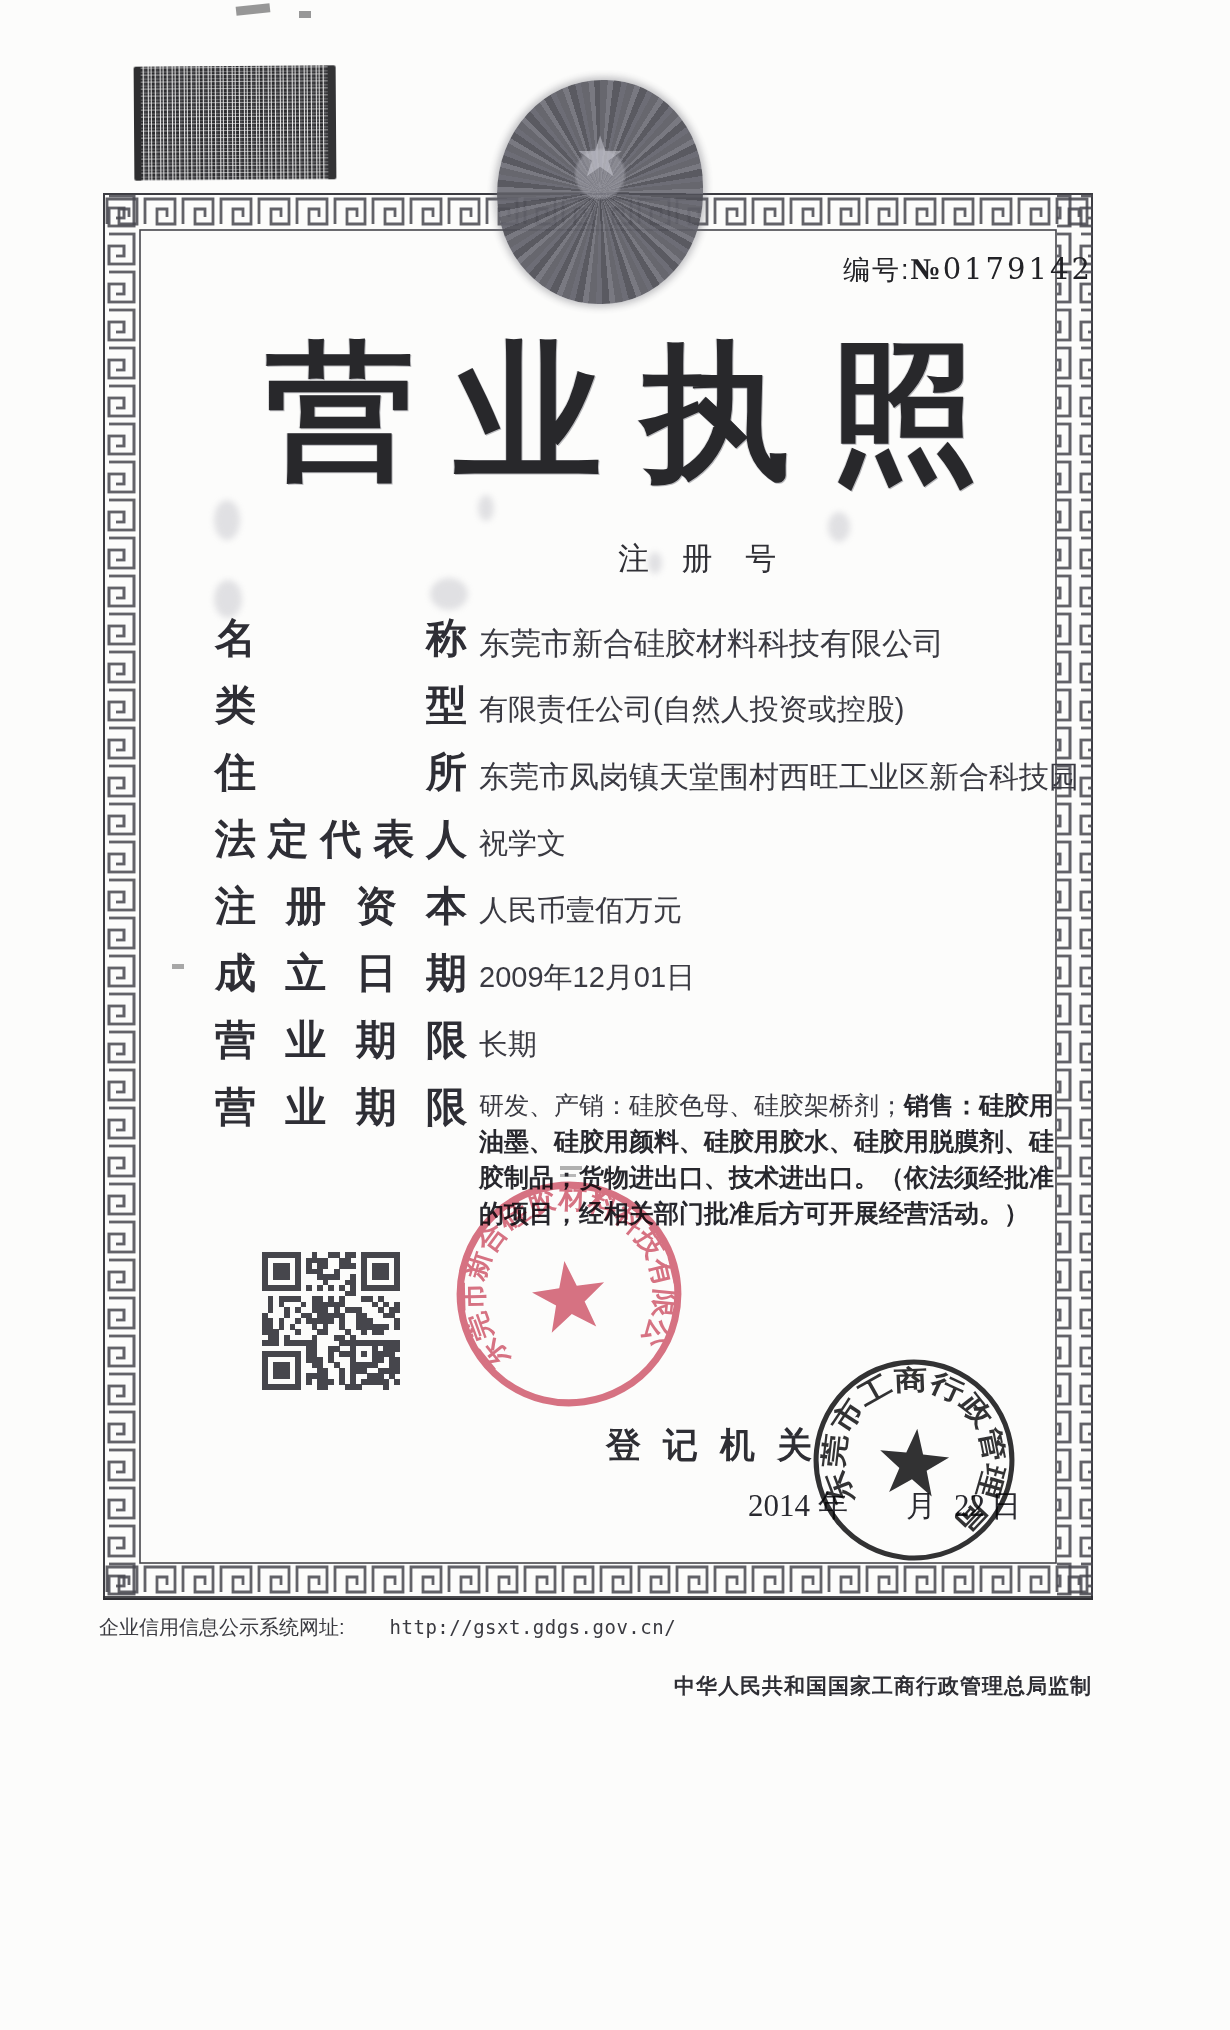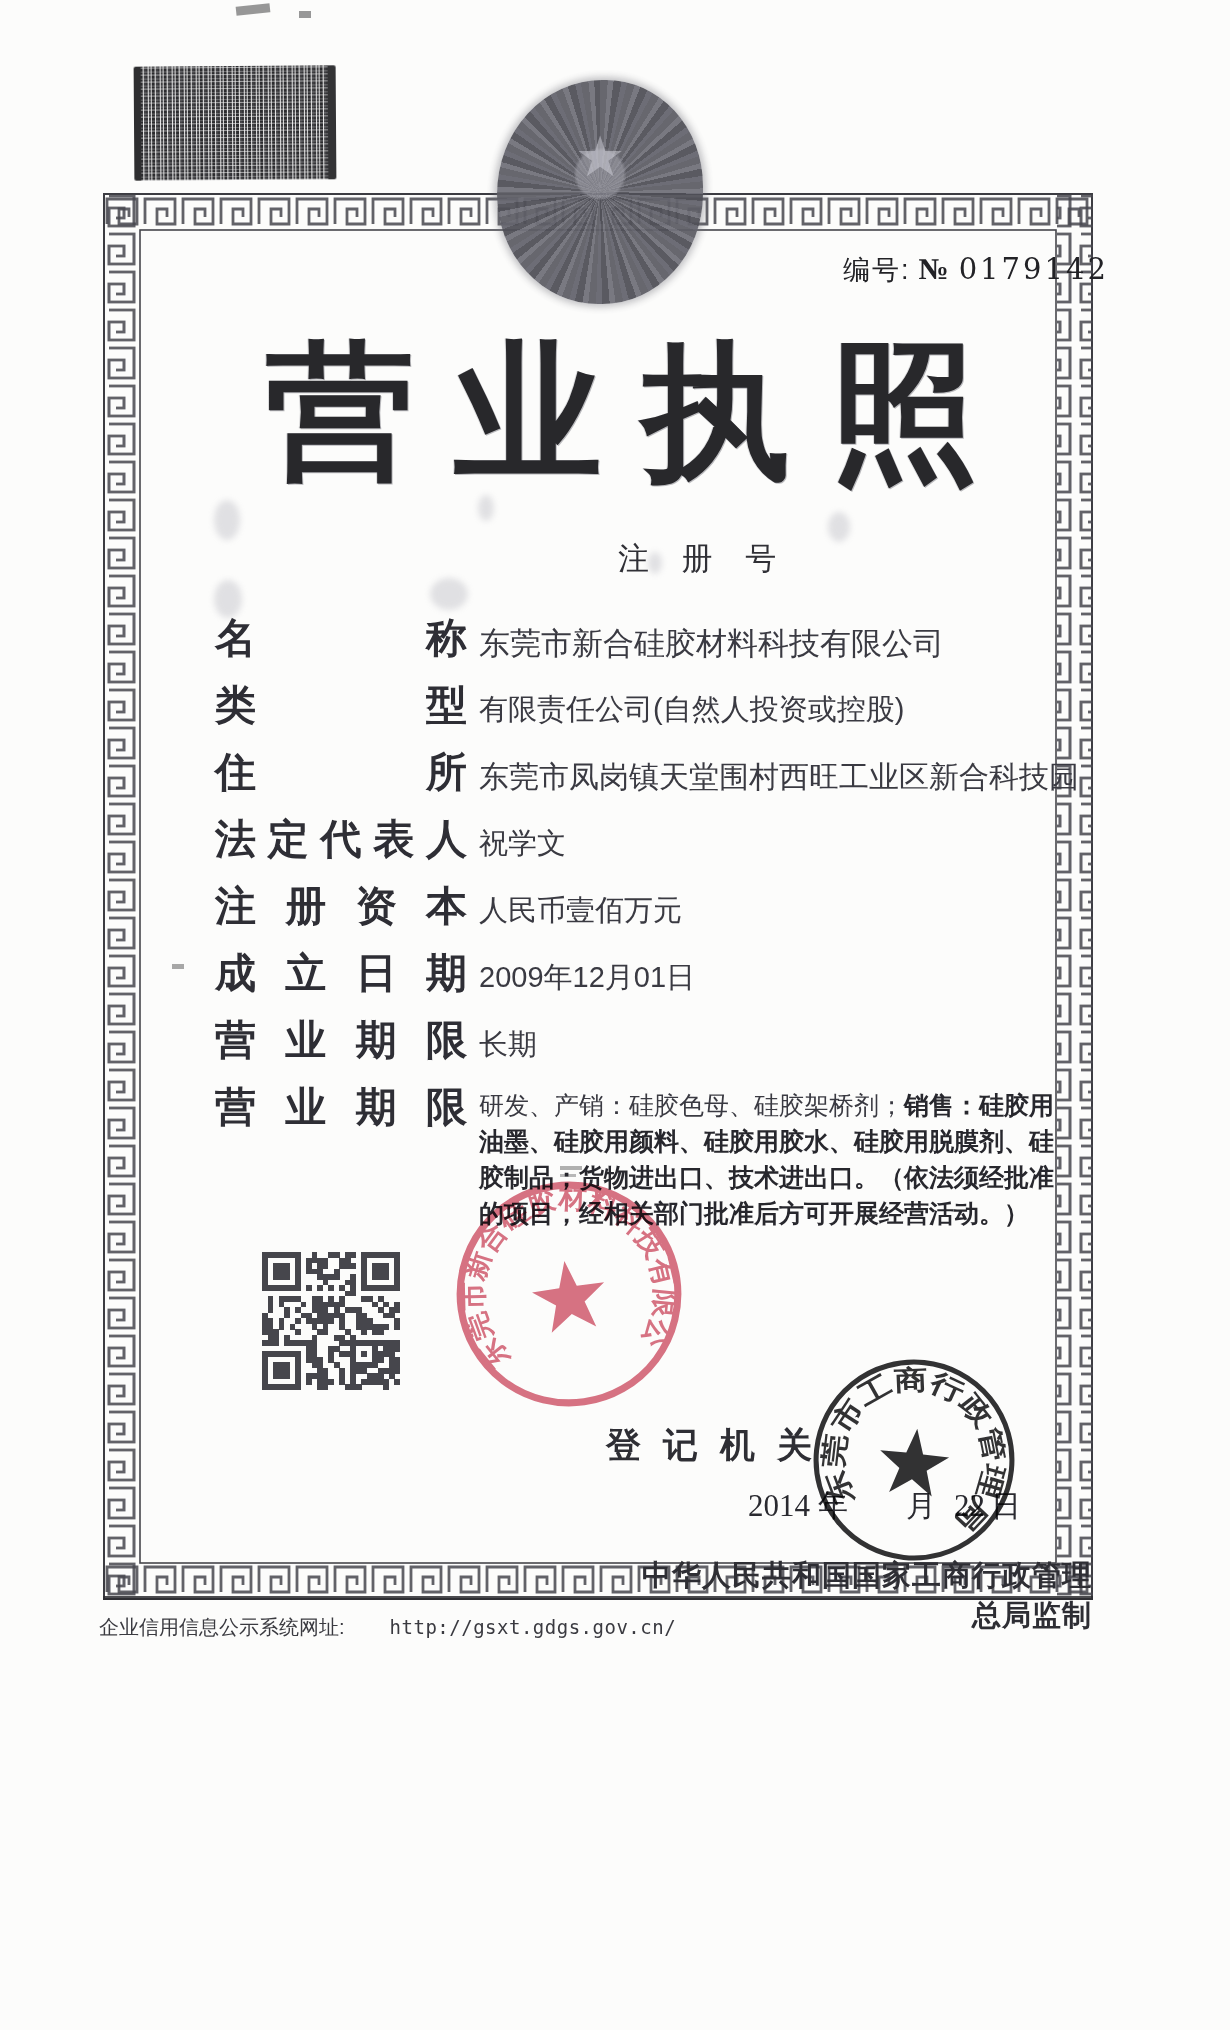--- a/index.html
+++ b/index.html
@@ -36,21 +36,21 @@
   }
   .emblem .star-hint{
     position:absolute;left:50%;top:34%;transform:translate(-50%,-50%);
     font-size:56px;color:rgba(215,215,225,.5);
   }
 
   
   #frame{left:103px;top:193px;z-index:1;}
 
   
-  .serial{left:843px;top:252px;z-index:4;font-size:27px;letter-spacing:2px;color:#222226;display:flex;align-items:baseline;gap:8px;}
+  .serial{left:843px;top:252px;z-index:4;font-size:27px;letter-spacing:2px;color:#222226;display:flex;align-items:baseline;gap:0;}
   .serial .no{font-family:"Liberation Serif",serif;font-weight:700;font-size:30px;}
   .serial .num{font-family:"DejaVu Serif",serif;font-size:29px;letter-spacing:3px;}
 
   
   .license-title{
     left:266px;top:338px;width:700px;z-index:4;
     font-size:148px;font-weight:900;letter-spacing:40px;line-height:1;
     color:#232327;white-space:nowrap;
     text-shadow:1px 1px 0 rgba(105,105,112,.45), -1px 0 0 rgba(120,120,128,.25);
     filter:contrast(.95);
@@ -88,21 +88,21 @@
   .issue-date .d{font-family:Liberation Serif, serif;font-size:31px;}
   .issue-date .u{font-size:30px;margin-left:8px;}
   .issue-date .gap1{margin-left:58px;}
   .issue-date .gap2{margin-left:18px;}
   .issue-date .gap3{margin-left:6px;}
 
   
   .bottom-rule{left:103px;top:1596px;width:990px;height:4px;background:#2c2c30;opacity:.85;z-index:2;}
   .footer-left{left:99px;top:1614px;z-index:4;font-size:20px;color:#3a3a40;display:flex;gap:4px;align-items:baseline;}
   .footer-left .url{font-family:"DejaVu Sans Mono",monospace;font-size:19px;letter-spacing:.5px;margin-left:41px;}
-  .footer-right{left:640px;top:1556px;width:452px;z-index:4;text-align:right;font-size:29px;font-weight:700;color:#2e2e34;letter-spacing:1px;}
+  .footer-right{left:640px;top:1672px;width:452px;z-index:4;text-align:right;font-size:21px;font-weight:700;color:#2e2e34;letter-spacing:1px;}
 
   
   .smudge{position:absolute;background:#9a9aa6;border-radius:50%;filter:blur(3px);opacity:.28;z-index:2;}
   .tick{position:absolute;background:#555;filter:blur(.6px);opacity:.6;z-index:2;}
 </style>
 </head>
 <body>
 
 <svg id="frame" class="abs" width="990" height="1407">
   <defs>

